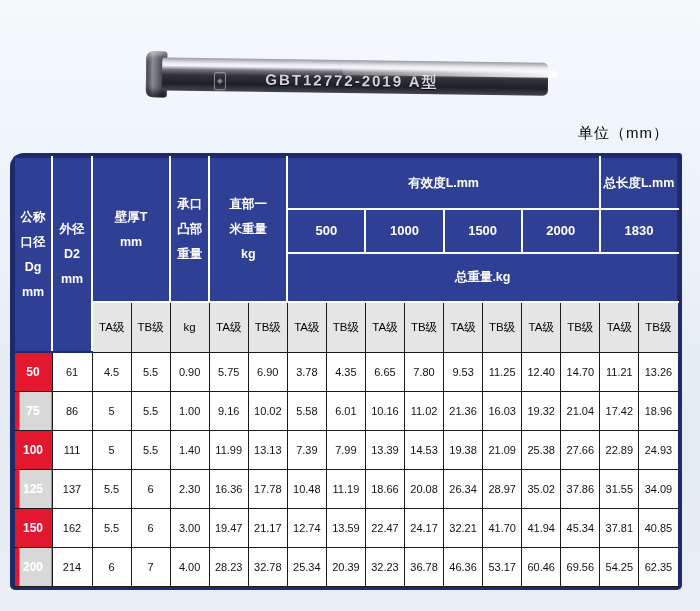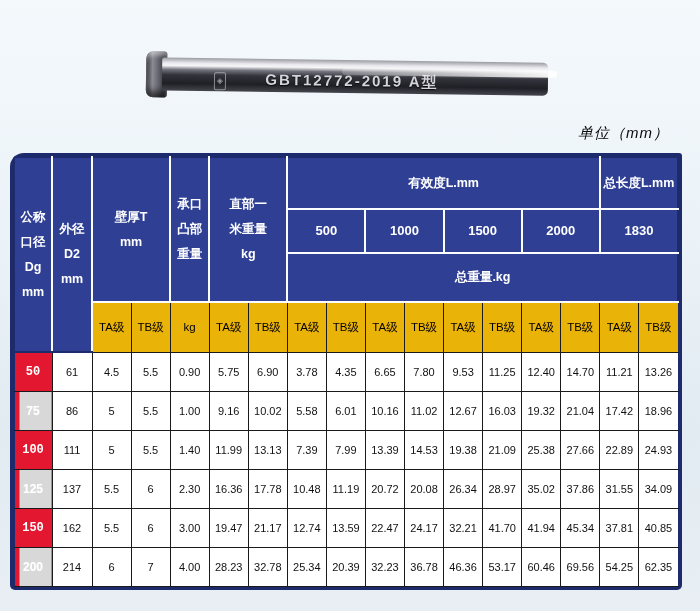--- a/index.html
+++ b/index.html
@@ -27,35 +27,35 @@
           border-radius:4px; }
   .pipe-emblem { position:absolute; left:52px; top:14px; width:12px; height:18px;
           border:1px solid rgba(220,220,225,.55); border-radius:2px;
           font-size:8px; color:rgba(225,225,230,.6); text-align:center; line-height:16px; }
   .pipe-label { margin-top:9px; margin-left:-6px;
           font-size:15px; font-weight:bold; letter-spacing:2px;
           color:#d4d4da; text-shadow:0 1px 1px rgba(0,0,0,.8); }
 
   
   .units-note { position:absolute; top:124px; right:31px;
-          font-size:15px; color:#0a0a0a; letter-spacing:1px; font-weight:500;font-style:italic; }
+          font-size:15px; color:#0a0a0a; letter-spacing:1px; font-weight:500; }
 
   
   .table-frame { position:absolute; left:10px; top:153px; width:672px; height:437px;
           background:#1d2a6b; border-radius:14px 3px 5px 5px; padding:3px; overflow:hidden; }
   table { width:100%; height:100%; border-collapse:collapse; table-layout:fixed; }
   td { text-align:center; vertical-align:middle; overflow:hidden; }
 
   .h { background:#2e3f94; color:#ffffff; border:2px solid #fbfdff;
        font-size:12.5px; font-weight:600; white-space:pre-line; line-height:2.0; }
   .h-num { font-size:13px; line-height:1.2;margin-top:48px; }
-  .sub { background:#eab308; color:#000; border:1px solid #1a1a1a; font-size:11.5px; }
+  .sub { background:#e5e5e5; color:#000; border:1px solid #1a1a1a; font-size:11.5px; }
   .d   { background:#ffffff; color:#111; border:1px solid #1a1a1a; font-size:11px; }
   .dg-red  { background:#e31730; color:#fff; border:1px solid #1a1a1a;
-             font-size:12px; font-weight:600;font-family:Liberation Mono, monospace; }
+             font-size:12px; font-weight:600; }
   .dg-gray { background:linear-gradient(90deg,#e31730 0,#e31730 5px,#d8d8d8 5px);
              color:#fefefe; border:1px solid #1a1a1a; font-size:12px; font-weight:600;
              text-shadow:0 0 1px rgba(255,255,255,.6); }
 
   tr.r1 { height:52px; } tr.r2 { height:44px; } tr.r3 { height:49px; }
   tr.r4 { height:50px; } tr.dr { height:39px; }
 
   
   tr:first-child > td { border-top-color:#1d2a6b; }
   tr > td:last-child  { border-right-color:#1d2a6b; }
@@ -170,21 +170,21 @@
           <td class="d">86</td>
           <td class="d">5</td>
           <td class="d">5.5</td>
           <td class="d">1.00</td>
           <td class="d">9.16</td>
           <td class="d">10.02</td>
           <td class="d">5.58</td>
           <td class="d">6.01</td>
           <td class="d">10.16</td>
           <td class="d">11.02</td>
-          <td class="d">12.67</td>
+          <td class="d">21.36</td>
           <td class="d">16.03</td>
           <td class="d">19.32</td>
           <td class="d">21.04</td>
           <td class="d">17.42</td>
           <td class="d">18.96</td>
         </tr>
         <tr class="dr">
           <td class="dg-red">100</td>
           <td class="d">111</td>
           <td class="d">5</td>
@@ -206,21 +206,21 @@
         <tr class="dr">
           <td class="dg-gray">125</td>
           <td class="d">137</td>
           <td class="d">5.5</td>
           <td class="d">6</td>
           <td class="d">2.30</td>
           <td class="d">16.36</td>
           <td class="d">17.78</td>
           <td class="d">10.48</td>
           <td class="d">11.19</td>
-          <td class="d">20.72</td>
+          <td class="d">18.66</td>
           <td class="d">20.08</td>
           <td class="d">26.34</td>
           <td class="d">28.97</td>
           <td class="d">35.02</td>
           <td class="d">37.86</td>
           <td class="d">31.55</td>
           <td class="d">34.09</td>
         </tr>
         <tr class="dr">
           <td class="dg-red">150</td>

